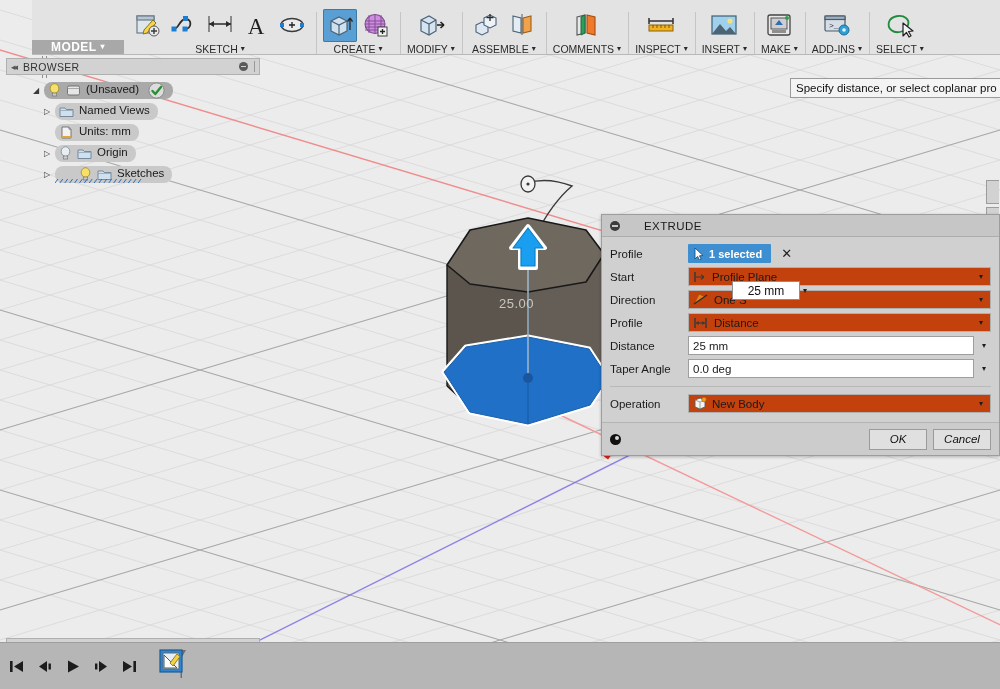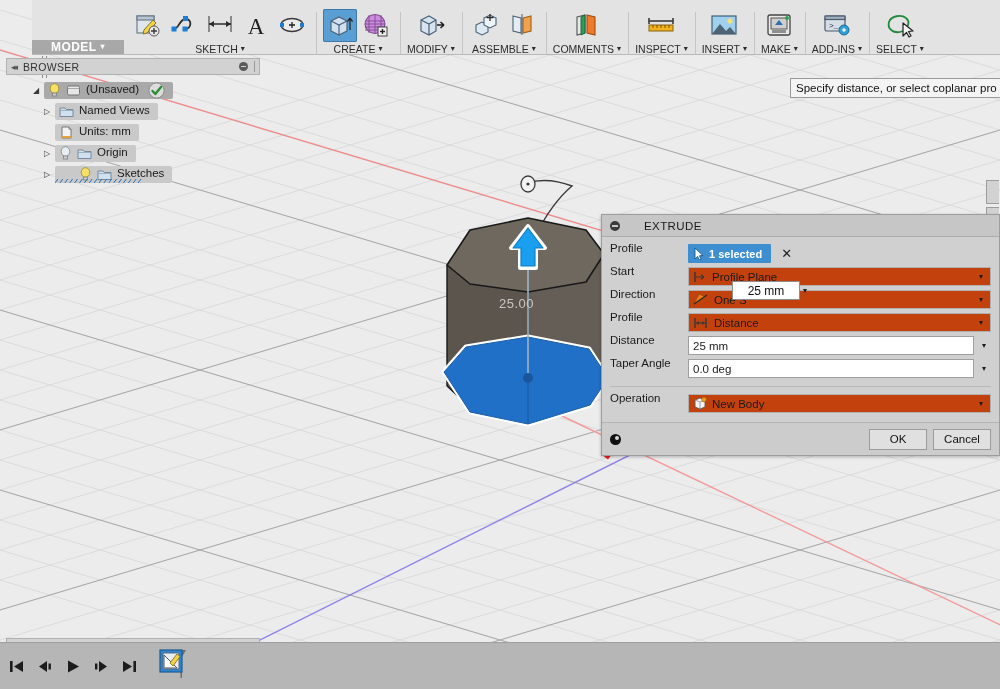--- a/index.html
+++ b/index.html
@@ -81,21 +81,21 @@
   .trow {
     display: flex; align-items: center; height: 20px; margin-bottom: 1px;
     font-size: 11.5px; color: #1a1a1a; cursor: pointer; position: relative;
   }
   .twist {
     width: 16px; text-align: center; font-size: 8px; color: #3a3a3a;
     flex: none;
   }
   .tchip {
     display: inline-flex; align-items: center; gap: 5px;
-    background: #c9c9c9; border-radius: 2px; padding: 1px 8px 1px 4px;
+    background: #c9c9c9; border-radius: 8px; padding: 1px 8px 1px 4px;
     height: 17px;
   }
   .tchip.root { background: #a9a9a9; }
   .tchip .txt { line-height: 1; }
   .bulb { width: 13px; height: 14px; flex: none; }
   .folder { width: 15px; height: 13px; flex: none; }
   .badge-ok { width: 17px; height: 17px; margin-left: 4px; flex:none; }
   .sketch-underline {
     position: absolute; left: 0; bottom: 0; width: 100%; height: 4px;
   }
@@ -122,21 +122,21 @@
     letter-spacing: .4px;
   }
   #ex-title .mdot {
     width: 10px; height: 10px; border-radius: 50%; background: #3b3b3b;
     position: relative; flex:none;
   }
   #ex-title .mdot::after {
     content:""; position:absolute; left:2px; top:4.5px; width:6px; height:1.5px; background:#c6c6c6;
   }
   #ex-body { padding: 5px 8px 2px 8px; }
-  .frow { display: flex; height: 23px; }
+  .frow { display: flex; align-items: center; height: 23px; }
   .flabel { width: 78px; flex: none; font-size: 11.5px; }
   .fctl { flex: 1; display: flex; align-items: center; min-width: 0; position: relative; }
 
   .sel-chip {
     background: #3d8fd1; color: #fff; font-weight: bold; font-size: 11px;
     height: 19px; display: inline-flex; align-items: center; gap: 5px;
     padding: 0 9px 0 6px; border-radius: 1px;
   }
   .xbtn { font-size: 13px; color: #222; margin-left: 10px; cursor: pointer; line-height:1;}
 
@@ -164,21 +164,21 @@
     font-size: 12px; color: #111; z-index: 30;
   }
   #float-val-arr {
     position: absolute; left: 803px; top: 281px; height: 19px;
     display: flex; align-items: center; font-size: 8px; color: #1d1d1d; z-index: 30;
   }
 
   .fdivider { height: 1px; background: #b9b9b9; margin: 6px 0 5px 0; }
   #ex-foot {
     height: 33px; border-top: 1px solid #b4b4b4; background: #cccccc;
-    display: flex; align-items: center; padding: 0 8px; position: relative;
+    display: flex; align-items: center; padding: 0 8px; position: relative; font-style: italic;
   }
   .grabdot {
     width: 11px; height: 11px; border-radius: 50%; background: #101010;
     position: relative;
   }
   .grabdot::after {
     content:""; position:absolute; left:5px; top:2px; width:4px; height:4px;
     border-radius:50%; background:#d9d9d9;
   }
   #ex-foot .spacer { flex: 1; }

